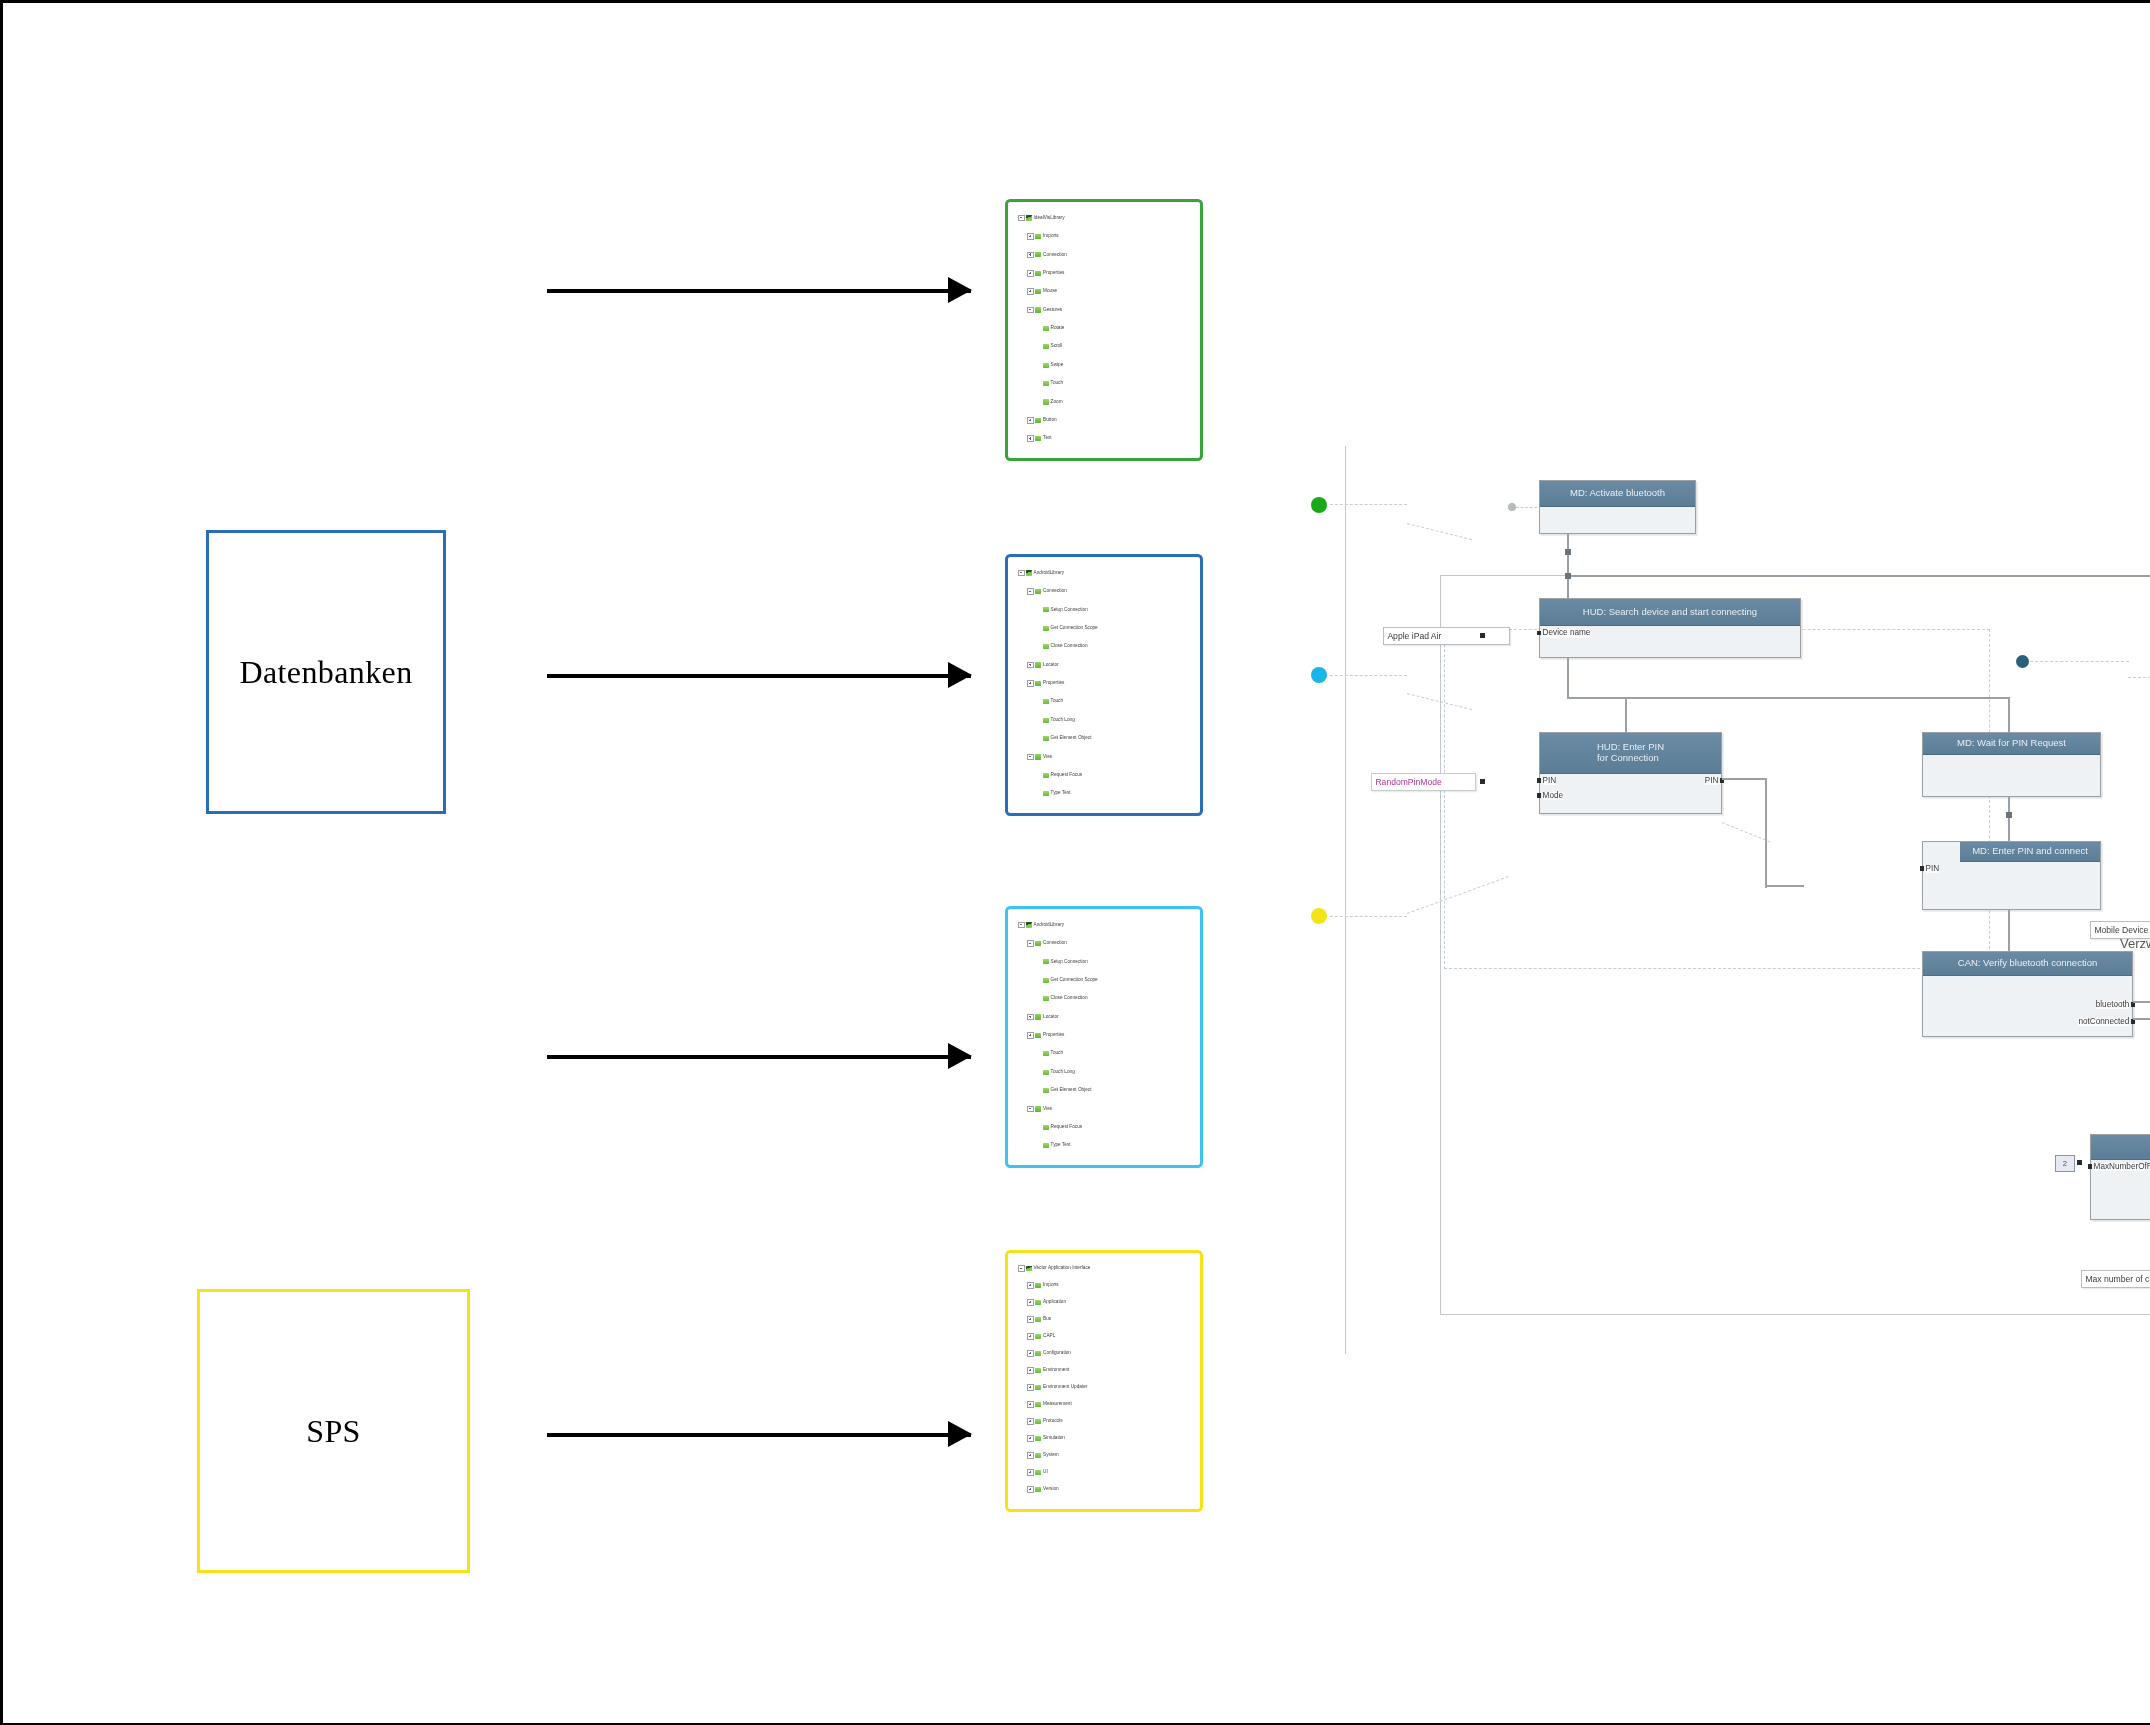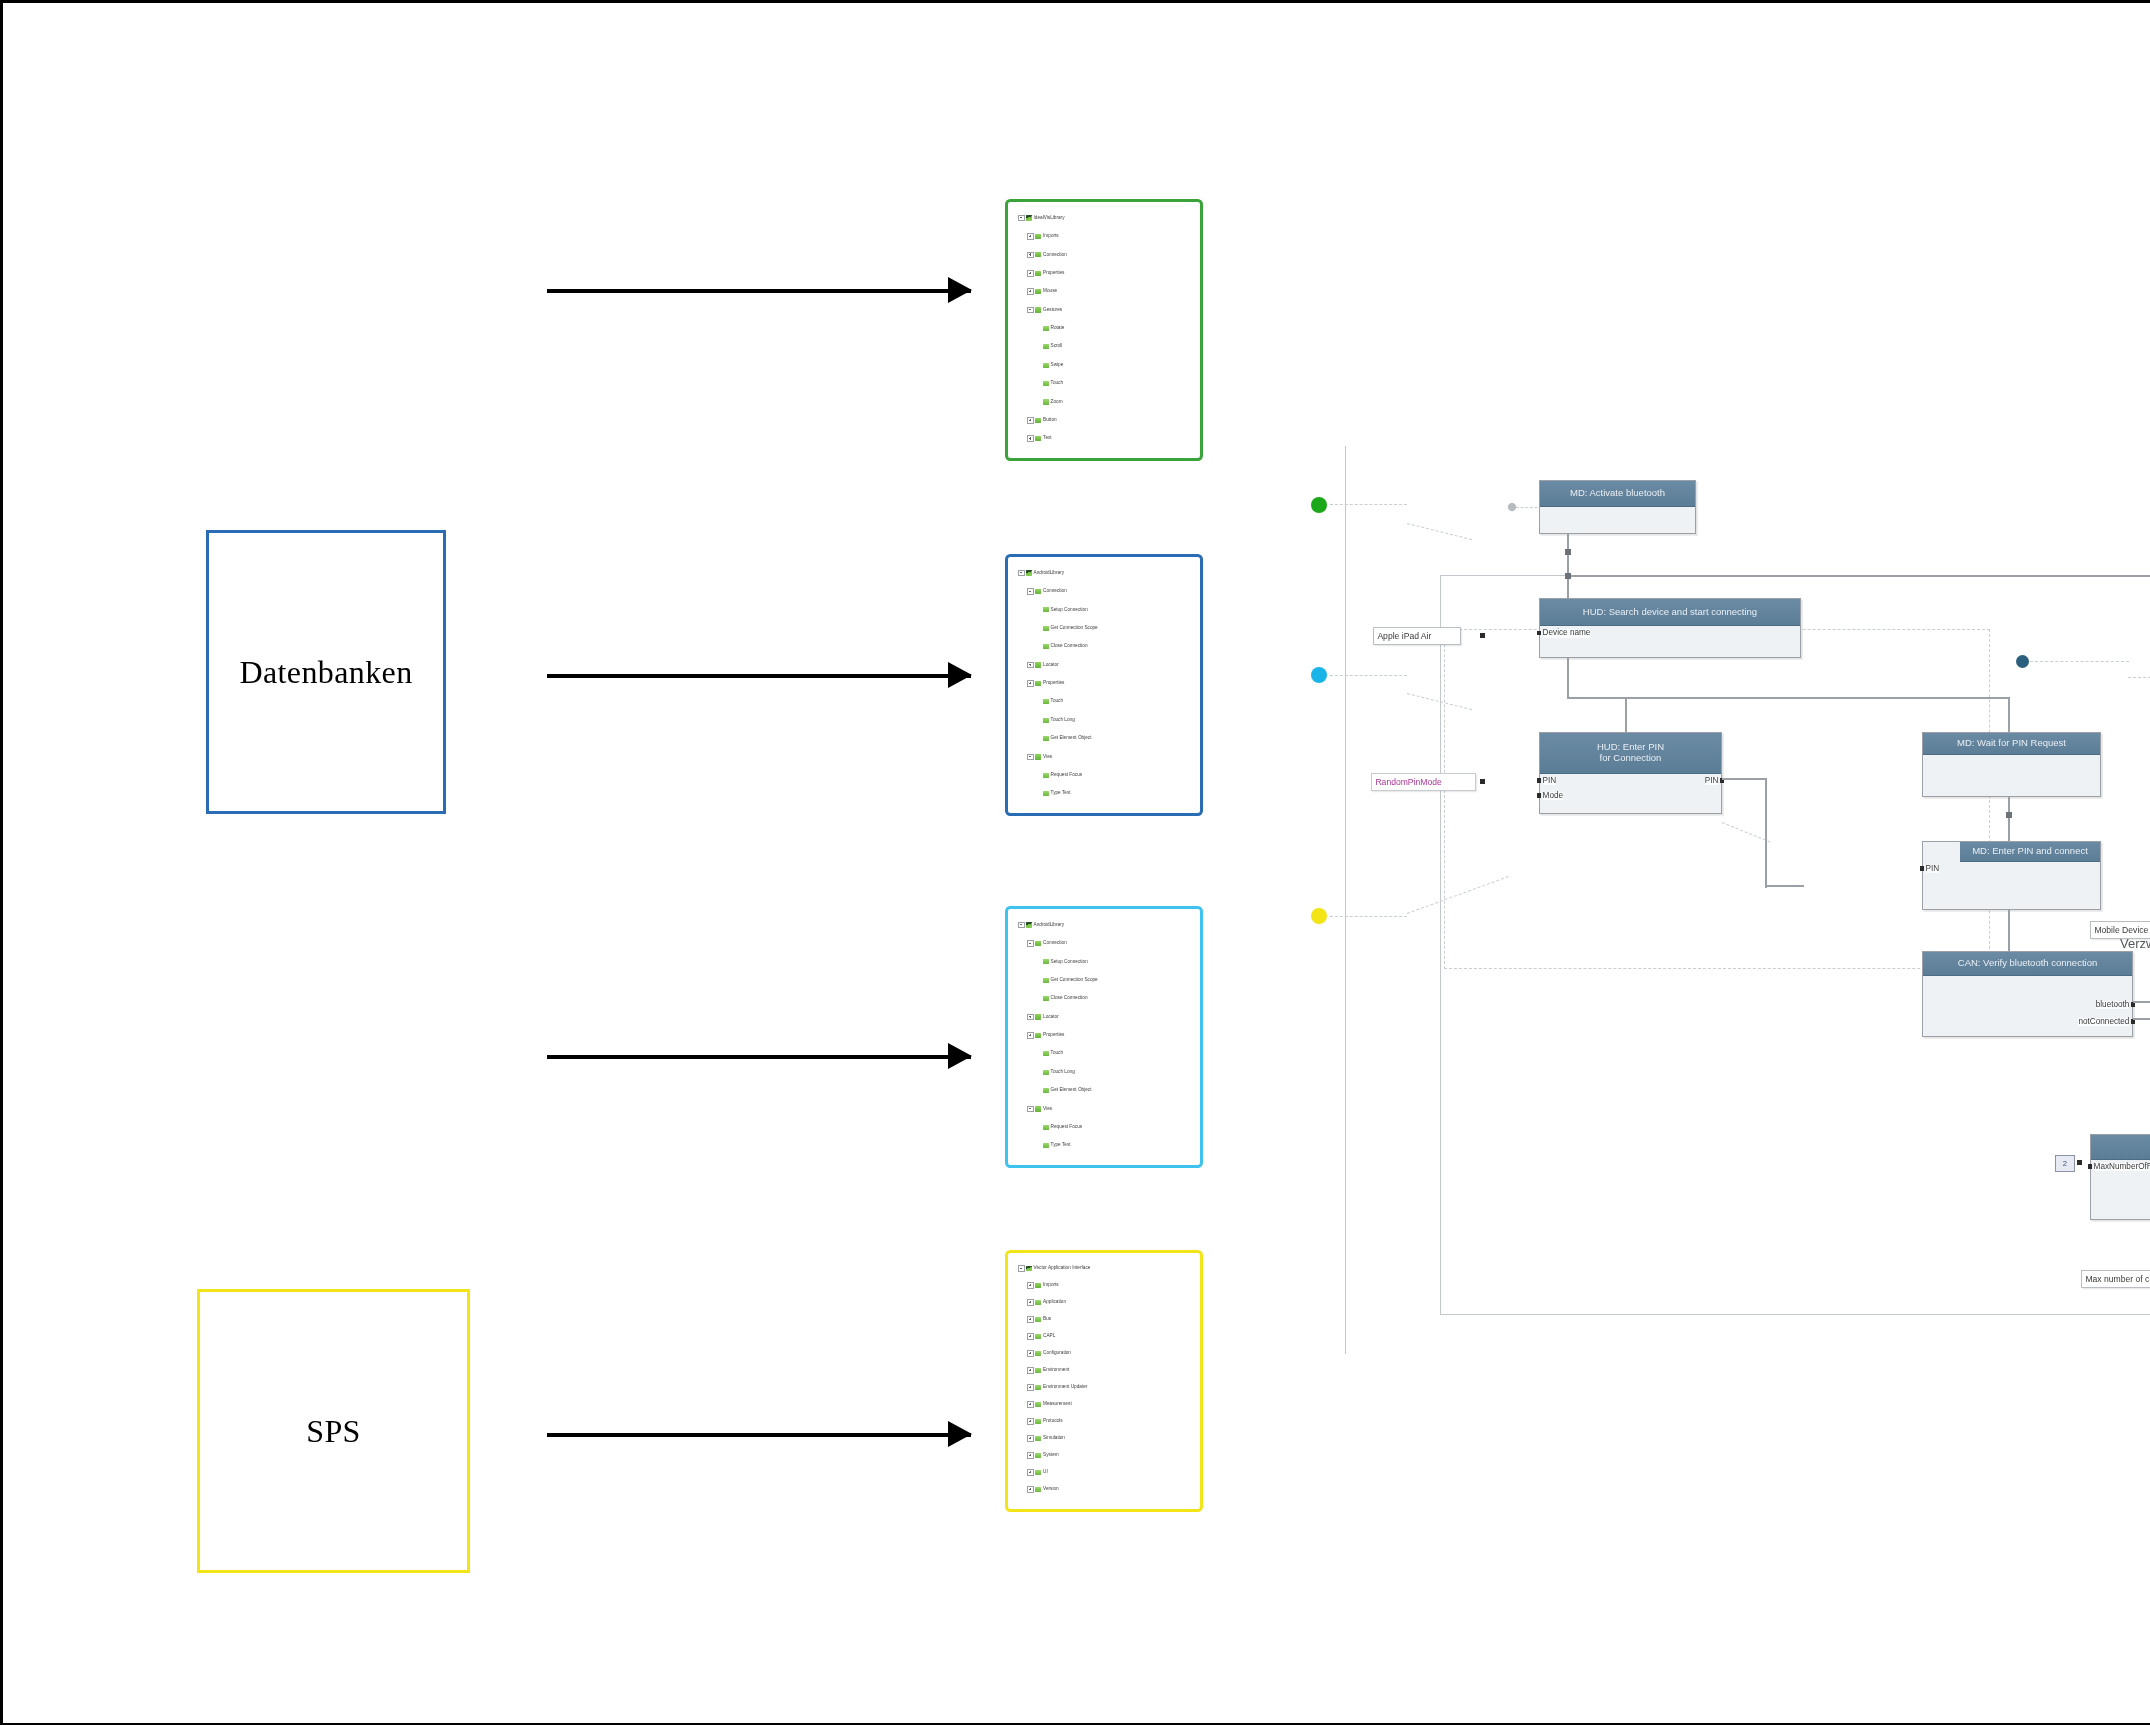--- a/index.html
+++ b/index.html
@@ -38,21 +38,21 @@
   .tlabel{font-size:4.7px;color:#3b3b3b;white-space:nowrap;line-height:4.7px;
           font-family:"Liberation Sans", sans-serif;}
 
   
   #flow{position:absolute;left:1308px;top:430px;width:1290px;height:938px;}
   .fnode{position:absolute;box-sizing:border-box;
          border:1.3px solid #9aa0a6;background:#eef2f5;
          box-shadow:1.7px 1.7px 0 rgba(0,0,0,.10);}
   .fnode .ftitle{background:linear-gradient(180deg,#6b8ba4 0%,#5c7d96 100%);
         border-bottom:1.3px solid #4c6b84;color:#e8eef4;font-size:9.5px;
-        display:flex;align-items:center;justify-content:center;text-align:center;
+        display:flex;align-items:center;justify-content:center;text-align:left;
         line-height:1.15;padding:1.7px 3.4px;box-sizing:border-box;}
   .fnode .fbody{position:relative;flex:1;}
   .port{position:absolute;font-size:8.2px;color:#3b3b3b;white-space:nowrap;
         background:rgba(255,255,255,.75);line-height:8.2px;}
   .port.l{left:2.6px;} .port.r{right:2.6px;}
   .port-dot{position:absolute;width:4.7px;height:4.7px;background:#2b2b2b;}
 
   .wire{position:absolute;background:#9aa0a6;}
   .wire.h{height:2.2px;} .wire.v{width:2.2px;}
   .wire-dot{position:absolute;width:5.6px;height:5.6px;background:#6b7378;}
@@ -432,21 +432,21 @@
     <div class="wire v" style="left:256px;top:101px;height:64px;"></div>
     <div class="wire-dot" style="left:254px;top:116px;"></div>
 
     <div class="fnode" style="left:228px;top:165px;width:262px;height:60px;display:flex;flex-direction:column;">
       <div class="ftitle" style="height:27px;">HUD: Search device and start connecting</div>
       <div class="fbody">
         <div class="port l" style="top:3.4px;">Device name</div>
         <div class="port-dot" style="left:-3.4px;top:4.7px;"></div>
       </div>
     </div>
-    <div class="tagbox" style="left:62px;top:194px;width:88px;height:18px;">Apple iPad Air</div>
+    <div class="tagbox" style="left:72px;top:194px;width:127px;height:18px;">Apple iPad Air</div>
     <div class="port-dot" style="left:169px;top:200px;"></div>
 
     <div class="wire h" style="left:256px;top:142px;width:976px;"></div>
     <div class="wire-dot" style="left:254px;top:140px;"></div>
 
     <div class="wire v" style="left:256px;top:225px;height:41px;"></div>
     <div class="wire h" style="left:256px;top:264px;width:443px;"></div>
     <div class="wire v" style="left:314px;top:264px;height:37px;"></div>
     <div class="wire v" style="left:697px;top:264px;height:37px;"></div>
 

